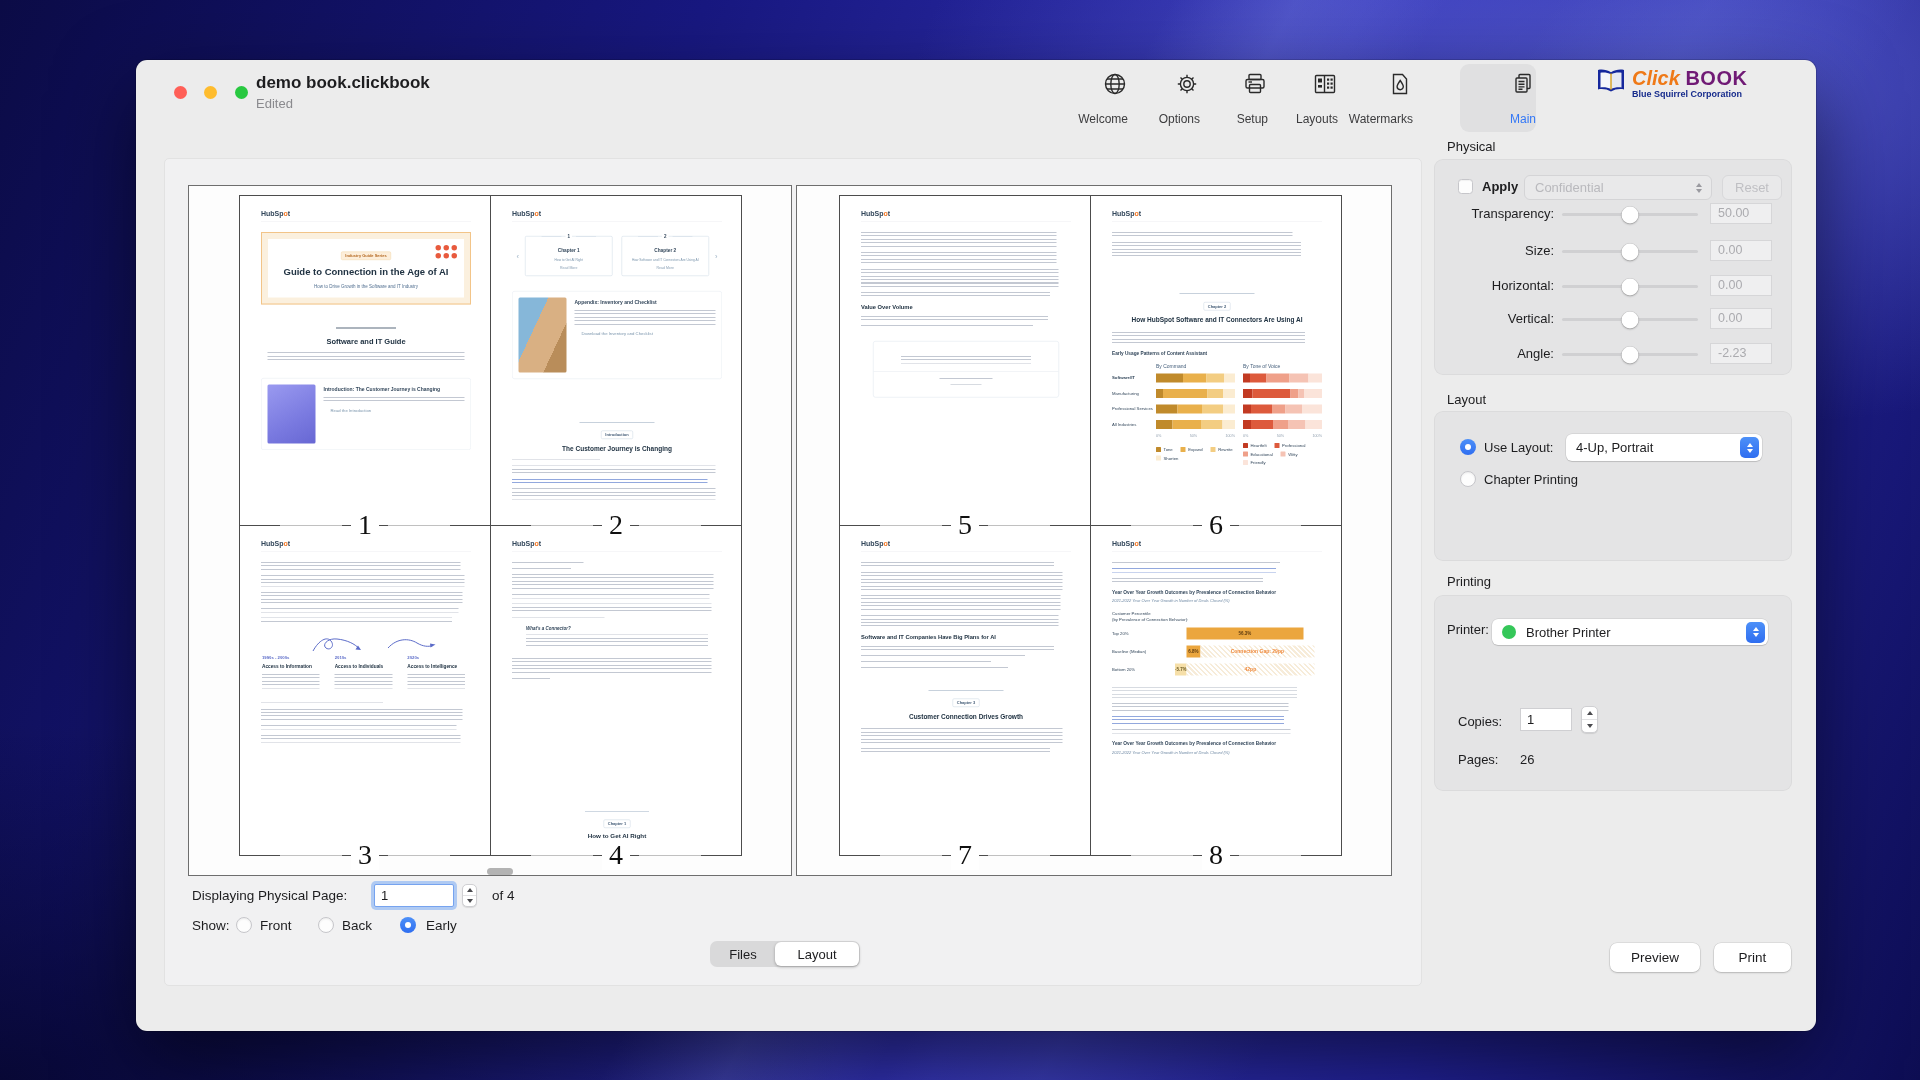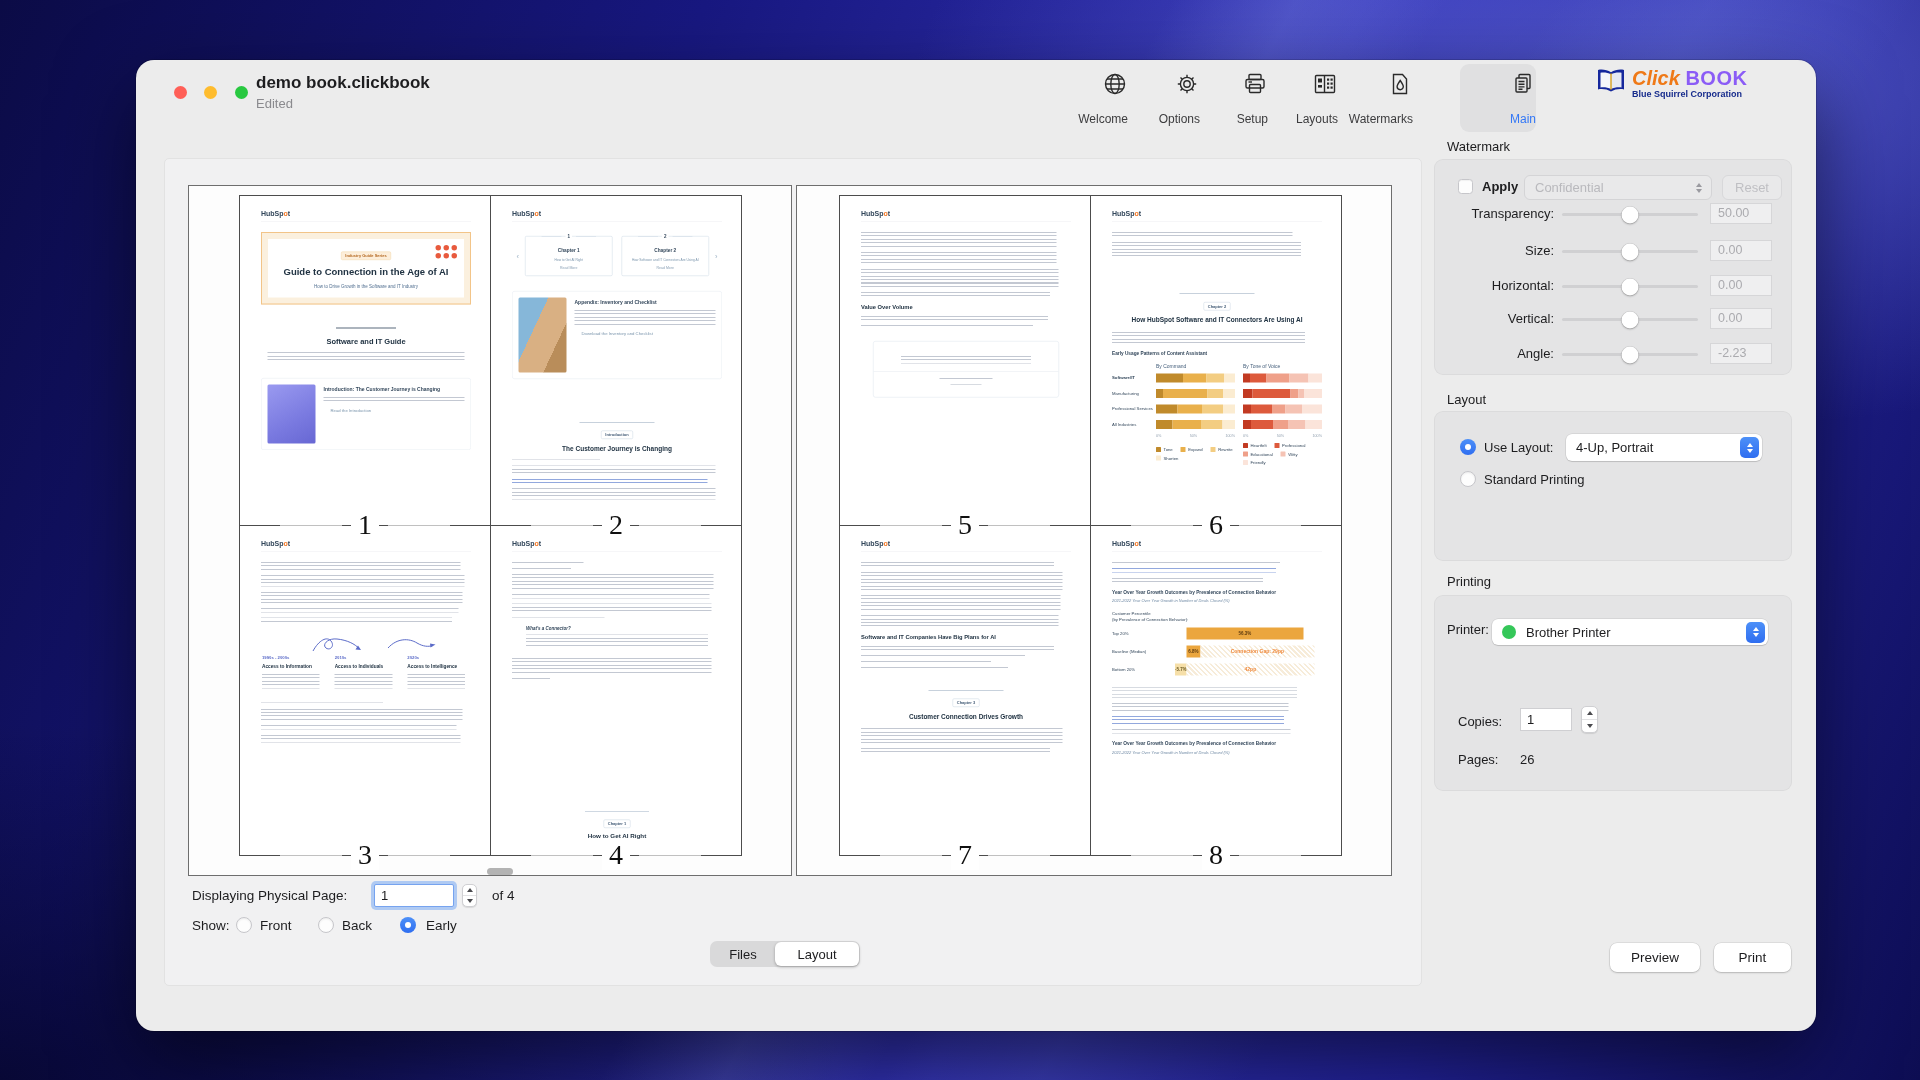--- a/index.html
+++ b/index.html
@@ -11,38 +11,38 @@
       radial-gradient(80% 60% at 0% 100%, rgba(5,5,40,.8) 0%, rgba(5,5,40,0) 55%),
       linear-gradient(112deg,#0b0b46 0%,#181880 30%,#3232b4 58%,#22229a 78%,#0d0d52 100%);
   }
   .stage::before { content:""; position:absolute; inset:0;
     background:
       linear-gradient(118deg, transparent 0 47%, rgba(160,175,255,.18) 52%, transparent 58%),
       linear-gradient(122deg, transparent 0 60%, rgba(140,160,255,.12) 66%, transparent 74%);
     pointer-events:none; }
   
   .window { position:absolute; left:136px; top:60px; width:1680px; height:971px;
-    background:#ececec; border-radius:18px; box-shadow:0 30px 80px rgba(0,0,0,.55), 0 0 0 1px rgba(0,0,0,.15); }
+    background:#ececec; border-radius:11px; box-shadow:0 30px 80px rgba(0,0,0,.55), 0 0 0 1px rgba(0,0,0,.15); }
   .tl-btn { position:absolute; top:26px; width:13px; height:13px; border-radius:50%; }
   .tl-red{ left:38px; background:#ff5f57; } .tl-yel{ left:68px; background:#febc2e; } .tl-grn{ left:99px; background:#28c840; }
   .win-title { position:absolute; left:120px; top:13px; font-size:17px; font-weight:700; color:#1d1d1f; }
   .win-sub { position:absolute; left:120px; top:36px; font-size:13px; color:#8a8a8e; }
   
   .tb-item { position:absolute; top:4px; width:76px; display:flex; flex-direction:column; align-items:flex-end; gap:15px; padding:7px 0 6px; border-radius:9px; cursor:default; }
   .tb-item.active { background:#e0e0e1; }
   .tb-ic { width:26px; height:26px; display:flex; align-items:center; justify-content:center; }
   .tb-ic svg { width:26px; height:26px; }
   .tb-label { font-size:12px; color:#3c3c3e; }
   .tb-item.active .tb-label { color:#3478f6; }
   
   .logo { position:absolute; left:1460px; top:8px; display:flex; align-items:flex-start; gap:6px; }
   .logo-text { display:flex; flex-direction:column; }
   .logo-line1 { font-size:20px; line-height:20px; }
   .logo-click { font-style:italic; font-weight:800; color:#ef7917; }
-  .logo-book { font-weight:800; color:#8b5cf6; letter-spacing:.5px; }
+  .logo-book { font-weight:800; color:#701a75; letter-spacing:.5px; }
   .logo-sub { font-size:9px; font-weight:700; color:#162b8c; margin-top:1px; }
   
   .pane { position:absolute; left:28px; top:98px; width:1258px; height:828px; background:#f1f1f2; border-radius:5px; border:1px solid #e2e2e2; }
   .sheet { position:absolute; top:125px; height:691px; background:#fdfdfd; border:1px solid #6e6e6e; }
   #sheet-1 { left:52px; width:604px; } #sheet-2 { left:660px; width:596px; }
   .page { position:absolute; width:252px; height:331px; background:#fff; border:1px solid #4c4c4c; }
   .clip { position:absolute; inset:0; overflow:hidden; }
   .scalewrap { width:504px; height:662px; transform:scale(.5); transform-origin:0 0; }
   .pcontent { width:504px; height:662px; padding:26px 42px 36px; display:flex; flex-direction:column; }
   .pagefoot { position:absolute; left:0; right:0; bottom:-15px; display:flex; align-items:center; justify-content:center; gap:9px; z-index:10; }
@@ -699,21 +699,21 @@
     <span class="ctl-label" style="left:290px; top:858px">Early</span>
 
     <div class="seg">
       <div class="seg-item seg-files">Files</div>
       <div class="seg-item seg-layout">Layout</div>
     </div>
 
     <button class="btn" style="left:1474px; top:883px; width:90px">Preview</button>
     <button class="btn" style="left:1578px; top:883px; width:77px">Print</button>
 
-    <span class="sec-title" style="top:79px">Watermark</span>
+    <span class="sec-title" style="top:79px">Physical</span>
     <div class="gbox" id="wm-box">
       <span class="checkbox" style="left:24px; top:20px"></span>
       <span class="ilabel b" style="left:48px; top:20px">Apply</span>
       <div class="dd dd-gray" style="left:90px; top:16px; width:188px; height:25px">
         <span class="dd-text">Confidential</span>
         <span class="stp stp-gray">
             <i class="tri-u"></i>
             <i class="tri-d"></i>
           </span>
       </div>
@@ -761,21 +761,21 @@
       <span class="radio sel" style="left:26px; top:28px"></span>
       <span class="ilabel" style="left:50px; top:29px">Use Layout:</span>
       <div class="dd dd-white" style="left:132px; top:23px; width:196px; height:27px">
         <span class="dd-text">4-Up, Portrait</span>
         <span class="stp stp-blue">
             <i class="tri-u"></i>
             <i class="tri-d"></i>
           </span>
       </div>
       <span class="radio un" style="left:26px; top:60px"></span>
-      <span class="ilabel" style="left:50px; top:61px">Standard Printing</span>
+      <span class="ilabel" style="left:50px; top:61px">Chapter Printing</span>
     </div>
 
     <span class="sec-title" style="top:514px">Printing</span>
     <div class="gbox" id="pr-box">
       <span class="ilabel" style="left:13px; top:27px">Printer:</span>
       <div class="dd dd-white" style="left:58px; top:24px; width:276px; height:26px">
         <span class="green-dot" style="background: rgb(53, 199, 89);"></span>
         <span class="dd-text centered">Brother Printer</span>
         <span class="stp stp-blue">
             <i class="tri-u"></i>

